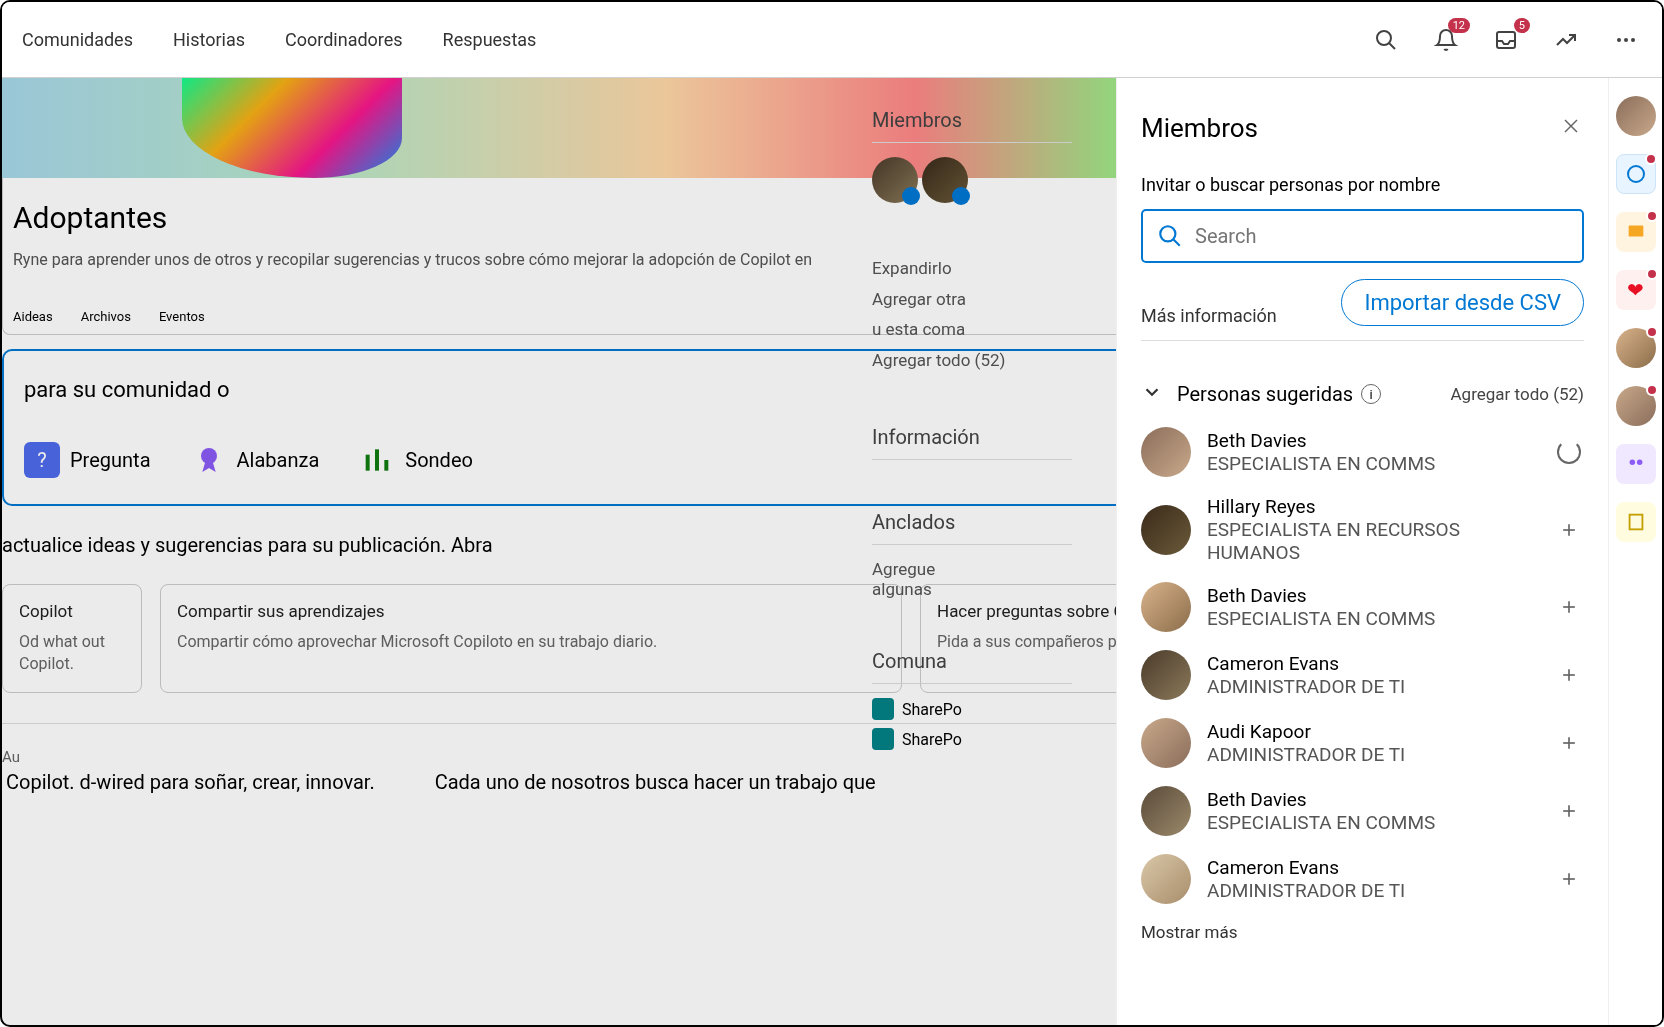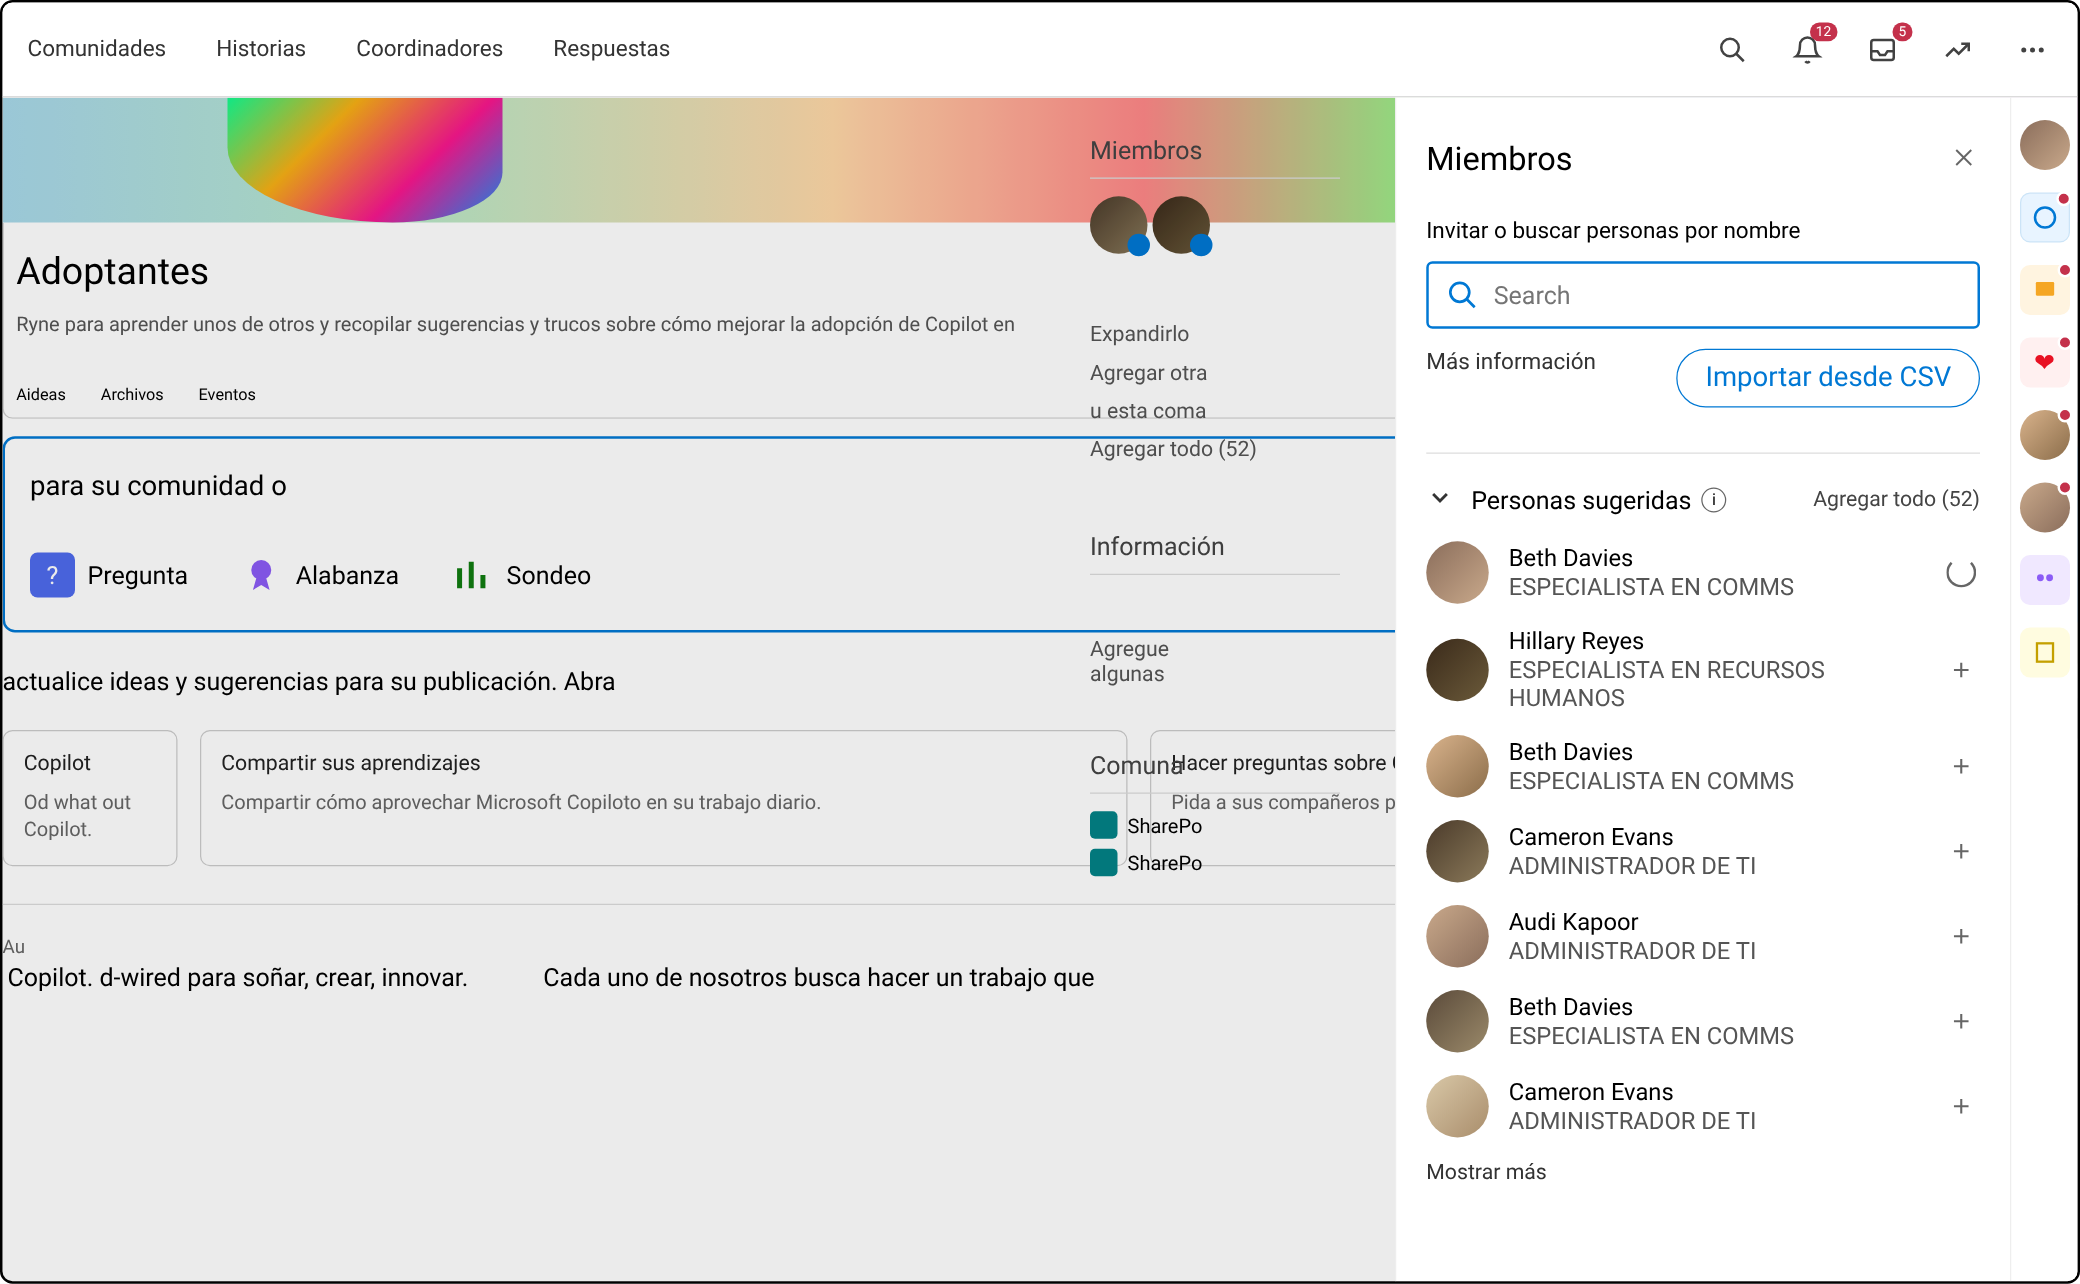--- a/index.html
+++ b/index.html
@@ -61,21 +61,21 @@
 
 
 .members-panel { position: absolute; right: 54px; top: 76px; bottom: 0; width: 492px; background: #fff; z-index: 10; padding: 34px 24px; border-left: 1px solid #eee; overflow-y: auto; }
 .panel-head { display: flex; align-items: center; justify-content: space-between; margin-bottom: 30px; }
 .panel-title { font-size: 26px; font-weight: 400; }
 .close-x { font-size: 20px; color: #666; cursor: pointer; padding: 4px; }
 .invite-label { font-size: 18px; margin-bottom: 14px; }
 .search-box { border: 2px solid #0078d4; border-radius: 5px; display: flex; align-items: center; padding: 0 14px; height: 54px; margin-bottom: 16px; }
 .search-box svg { margin-right: 12px; }
 .search-box input { border: none; outline: none; font-size: 20px; flex: 1; }
-.search-row2 { display: flex; align-items: flex-start; justify-content: space-between; margin-bottom: 24px; padding-bottom: 36px; border-bottom: 1px solid #ddd; }
+.search-row2 { display: flex; align-items: flex-end; justify-content: space-between; margin-bottom: 40px; padding-bottom: 14px; border-bottom: 1px solid #ddd; }
 .more-info { font-size: 18px; color: #333; }
 .csv-btn { border: 1px solid #0078d4; color: #0078d4; border-radius: 24px; padding: 10px 22px; font-size: 22px; background: #fff; }
 
 .suggested-head { display: flex; align-items: center; margin-bottom: 20px; }
 .chev { margin-right: 14px; }
 .sug-title { font-size: 20px; }
 .info-ic { width: 20px; height: 20px; border: 1.5px solid #666; border-radius: 50%; font-size: 13px; display: flex; align-items: center; justify-content: center; margin-left: 8px; }
 .add-all { margin-left: auto; font-size: 17px; color: #444; }
 
 .person { display: flex; align-items: center; margin-bottom: 18px; }
@@ -265,20 +265,21 @@
         <div class="side-sec" style="font-size:17px;color:#555;line-height:1.8">
           <div>Expandirlo</div>
           <div>Agregar otra</div>
           <div>u esta coma</div>
           <div>Agregar todo (52)</div>
         </div>
         <div class="side-sec">
             <div class="side-h">Información</div>
           </div>
         <div class="side-sec">
+          <div class="side-h">Anclados</div>
           <div style="font-size:17px;color:#555"><span>Agregue</span></div>
           <div style="font-size:17px;color:#555"><span>algunas</span></div>
         </div>
         <div class="side-sec">
           <div class="side-h">Comuna</div>
           <div style="display:flex;align-items:center;gap:8px;margin-bottom:8px">
               <div style="width:22px;height:22px;background:#038387;border-radius:4px"></div>
               <span>SharePo</span>
             </div>
           <div style="display:flex;align-items:center;gap:8px">

